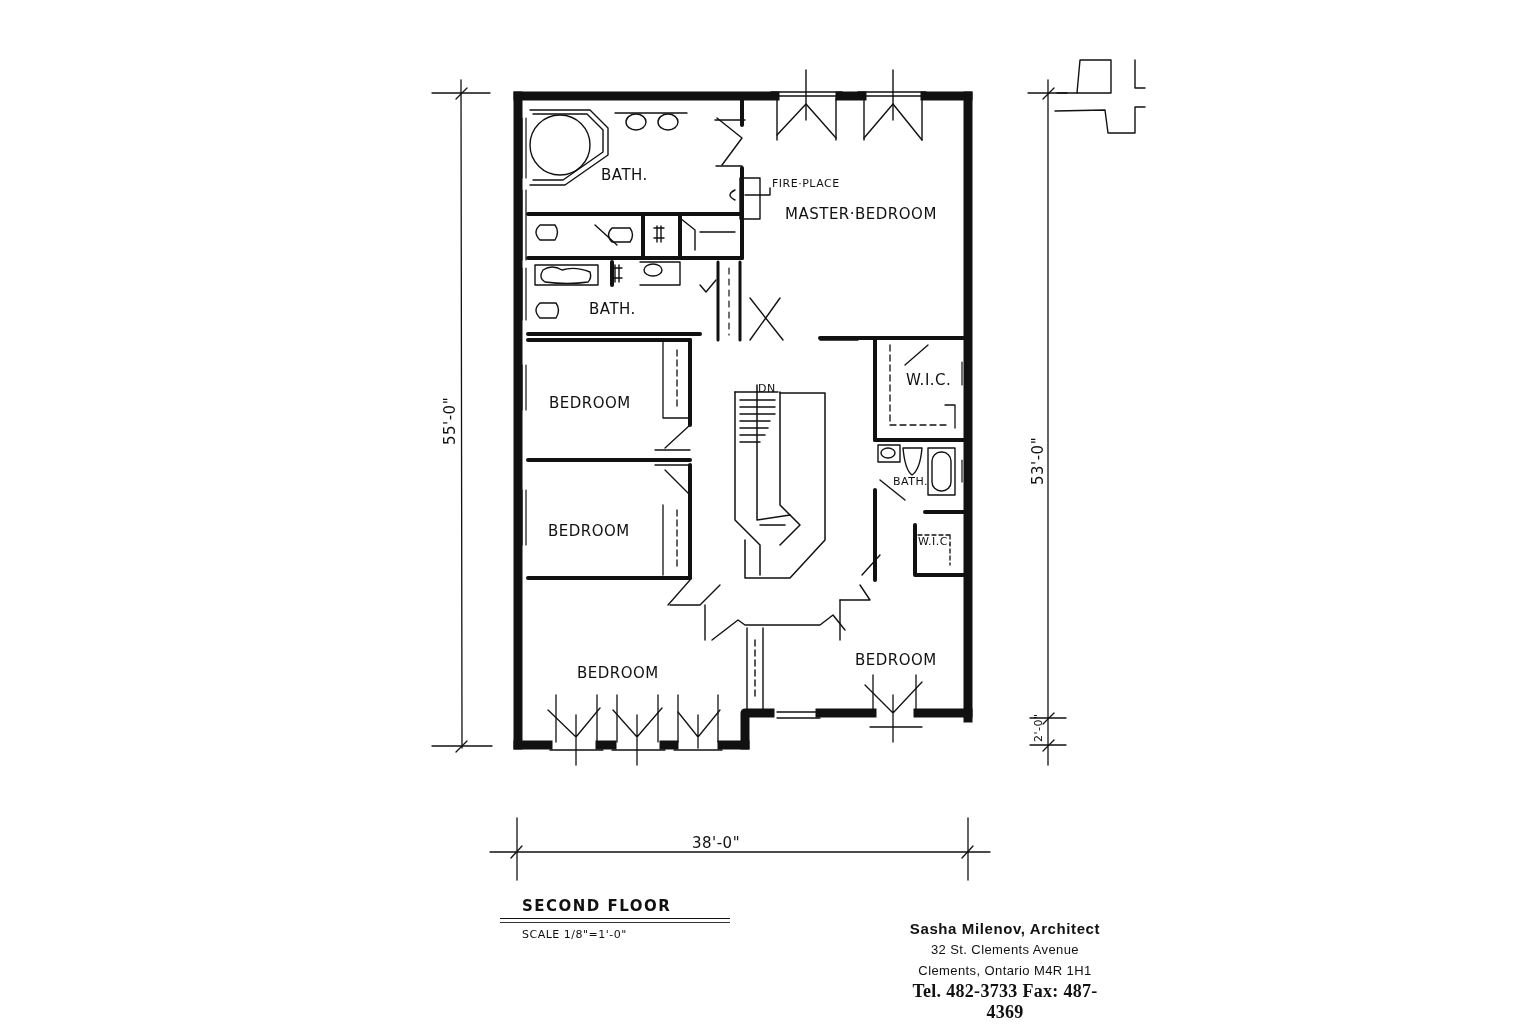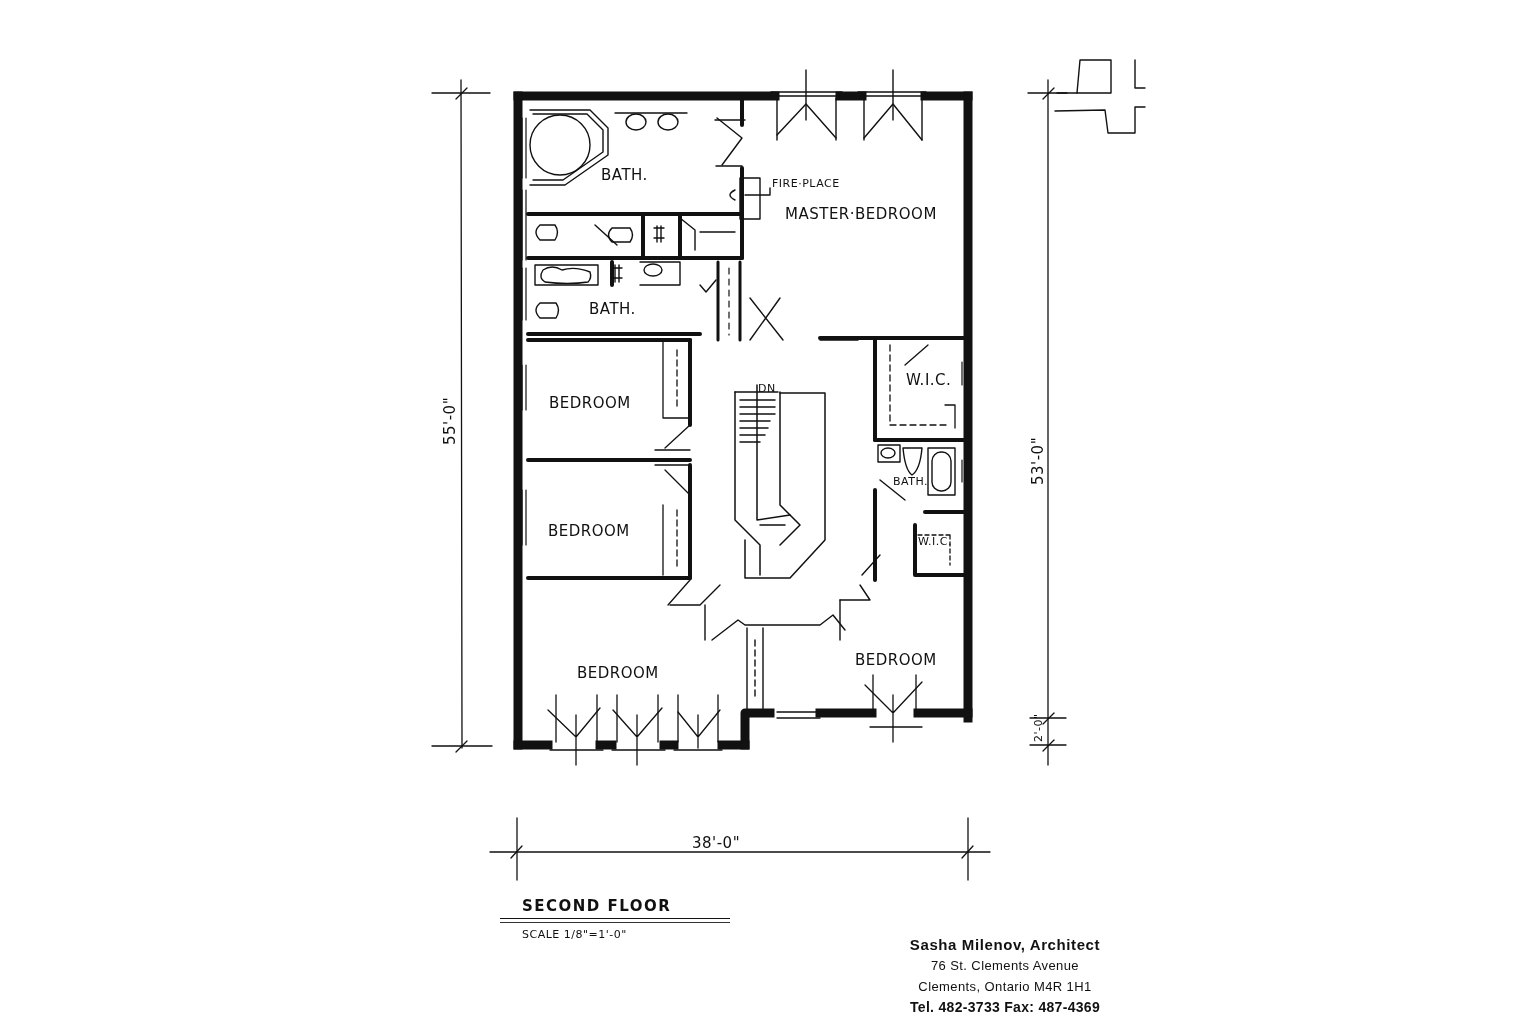--- a/index.html
+++ b/index.html
@@ -2,24 +2,24 @@
 <html><head>
 <meta charset="utf-8">
 <style>
   html,body{margin:0;padding:0;background:#ffffff;}
   body{width:1536px;height:1026px;position:relative;overflow:hidden;font-family:"DejaVu Sans",sans-serif;color:#111;}
   svg.plan{position:absolute;left:0;top:0;width:1536px;height:1026px;}
   .hand{font-family:"DejaVu Sans",sans-serif;font-size:14px;fill:#111;letter-spacing:0.5px;}
   .room{font-size:15px;}
   .small{font-size:11px;}
   .dim{font-size:15px;}
-  .title-block{position:absolute;left:905px;top:918px;width:200px;text-align:center;line-height:21px;margin-top:16px;}
+  .title-block{position:absolute;left:905px;top:918px;width:200px;text-align:center;line-height:21px;}
   .tb-name{font-family:"Liberation Sans",sans-serif;font-size:15px;font-weight:bold;letter-spacing:0.6px;}
   .tb-line{font-family:"Liberation Sans",sans-serif;font-size:13px;letter-spacing:0.4px;}
-  .tb-tel{font-family:Liberation Sans, sans-serif;font-size:14px;letter-spacing:0.3px;font-weight:bold;}
+  .tb-tel{font-family:Liberation Serif, serif;font-size:18px;letter-spacing:0.3px;font-weight:bold;}
   .sheet-title{position:absolute;left:522px;top:897px;font-family:"DejaVu Sans",sans-serif;font-size:15px;letter-spacing:1.5px;font-weight:bold;}
   .sheet-scale{position:absolute;left:522px;top:928px;font-family:"DejaVu Sans",sans-serif;font-size:11px;letter-spacing:0.5px;}
   .sheet-underline{position:absolute;left:500px;top:918px;width:230px;height:3px;border-top:1.5px solid #111;border-bottom:1px solid #333;}
 </style>
 </head>
 <body>
 
 <svg class="plan" viewBox="0 0 1536 1026" xmlns="http://www.w3.org/2000/svg">
   <g fill="none" stroke="#111" stroke-linecap="round" stroke-linejoin="round">
 
@@ -244,16 +244,16 @@
     <text class="hand dim" x="692" y="848">38'-0"</text>
   </g>
 </svg>
 
 <div class="sheet-title">SECOND FLOOR</div>
 <div class="sheet-underline"></div>
 <div class="sheet-scale">SCALE 1/8"=1'-0"</div>
 
 <div class="title-block">
   <div class="tb-name">Sasha Milenov, Architect</div>
-  <div class="tb-line">76 St. Clements Avenue</div>
+  <div class="tb-line">32 St. Clements Avenue</div>
   <div class="tb-line">Clements, Ontario  M4R 1H1</div>
   <div class="tb-tel">Tel. 482-3733   Fax: 487-4369</div>
 </div>
 
 </body></html>

